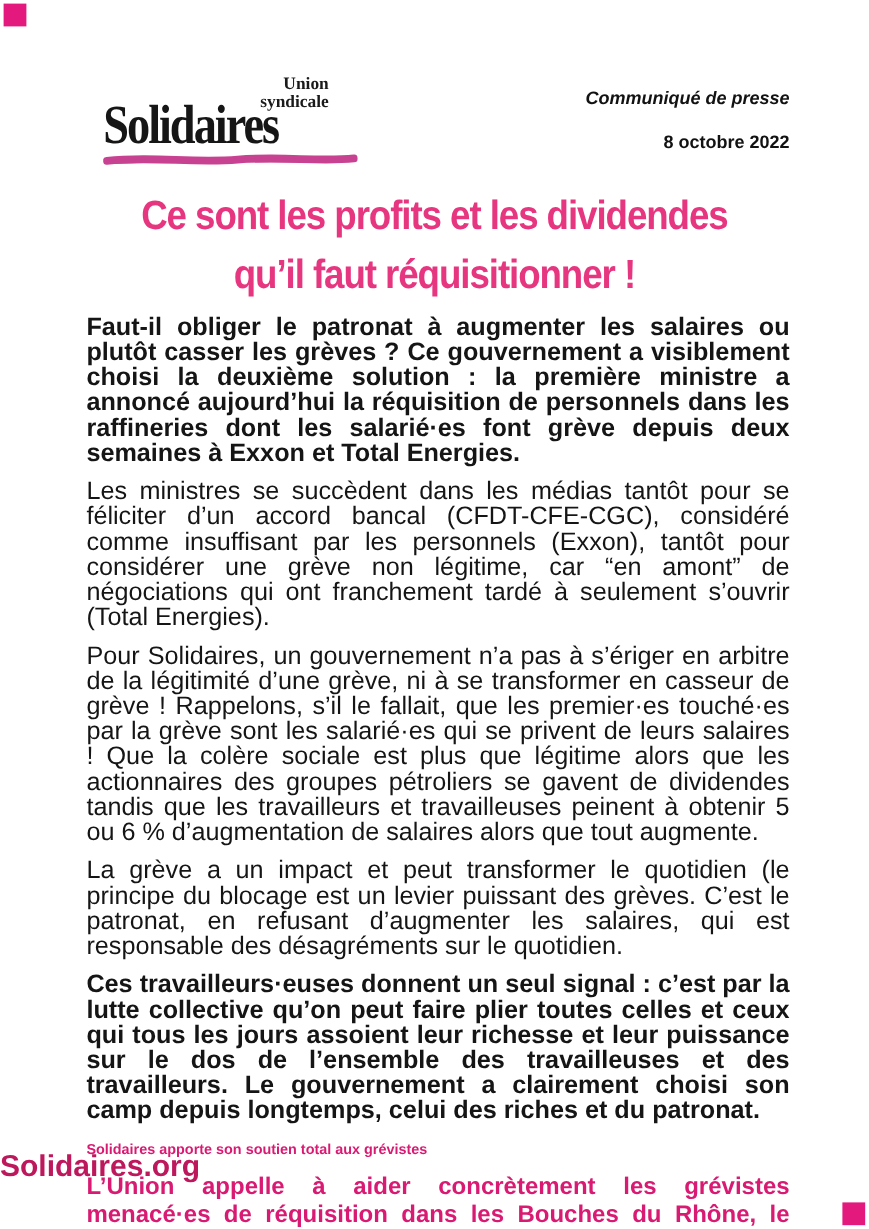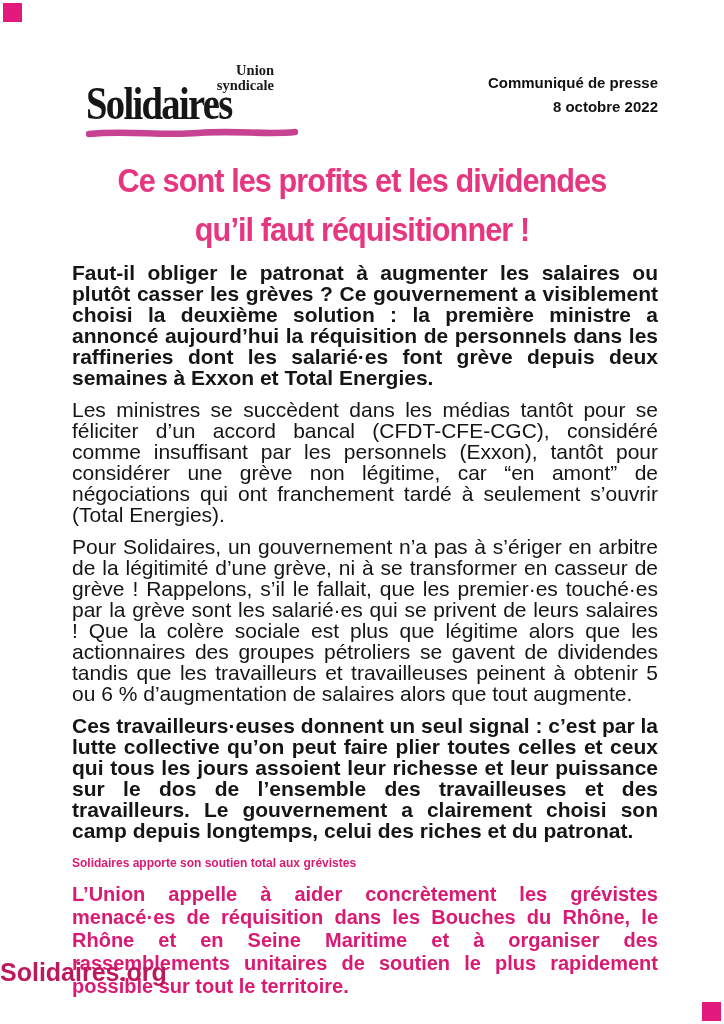--- a/index.html
+++ b/index.html
@@ -65,21 +65,21 @@
   
   .header-meta {
     position: absolute;
     top: 74px;
     right: 66px;
     text-align: right;
     font-weight: 700;
     font-size: 15px;
     color: #121212;
   }
-  .header-meta .doc-type { margin-bottom: 7px; }
+  .header-meta .doc-type { margin-bottom: 19px; font-style: italic; }
 
   
   .headline {
     position: absolute;
     left: 30px;
     right: 30px;
     top: 156px;
     text-align: center;
     color: #e73680;
     font-weight: 700;
@@ -154,20 +154,21 @@
 
   <div class="headline">
     <div>Ce sont les profits et les dividendes</div>
     <div>qu’il faut réquisitionner !</div>
   </div>
 
   <div class="body-col">
     <p class="bold">Faut-il obliger le patronat à augmenter les salaires ou plutôt casser les grèves ? Ce gouvernement a visiblement choisi la deuxième solution : la première ministre a annoncé aujourd’hui la réquisition de personnels dans les raffineries dont les salarié·es font grève depuis deux semaines à Exxon et Total Energies.</p>
     <p>Les ministres se succèdent dans les médias tantôt pour se féliciter d’un accord bancal (CFDT-CFE-CGC), considéré comme insuffisant par les personnels (Exxon), tantôt pour considérer une grève non légitime, car “en amont” de négociations qui ont franchement tardé à seulement s’ouvrir (Total Energies).</p>
     <p>Pour Solidaires, un gouvernement n’a pas à s’ériger en arbitre de la légitimité d’une grève, ni à se transformer en casseur de grève ! Rappelons, s’il le fallait, que les premier·es touché·es par la grève sont les salarié·es qui se privent de leurs salaires ! Que la colère sociale est plus que légitime alors que les actionnaires des groupes pétroliers se gavent de dividendes tandis que les travailleurs et travailleuses peinent à obtenir 5 ou 6 % d’augmentation de salaires alors que tout augmente.</p>
+    <p>La grève a un impact et peut transformer le quotidien (le principe du blocage est un levier puissant des grèves. C’est le patronat, en refusant d’augmenter les salaires, qui est responsable des désagréments sur le quotidien.</p>
     <p class="bold">Ces travailleurs·euses donnent un seul signal : c’est par la lutte collective qu’on peut faire plier toutes celles et ceux qui tous les jours assoient leur richesse et leur puissance sur le dos de l’ensemble des travailleuses et des travailleurs. Le gouvernement a clairement choisi son camp depuis longtemps, celui des riches et du patronat.</p>
     <p class="pink pink-head">Solidaires apporte son soutien total aux grévistes</p>
     <p class="pink">L’Union appelle à aider concrètement les grévistes menacé·es de réquisition dans les Bouches du Rhône, le Rhône et en Seine Maritime et à organiser des rassemblements unitaires de soutien le plus rapidement possible sur tout le territoire.</p>
   </div>
 
   <div class="footer-site">Solidaires.org</div>
 
 </div>
 
 </body></html>

